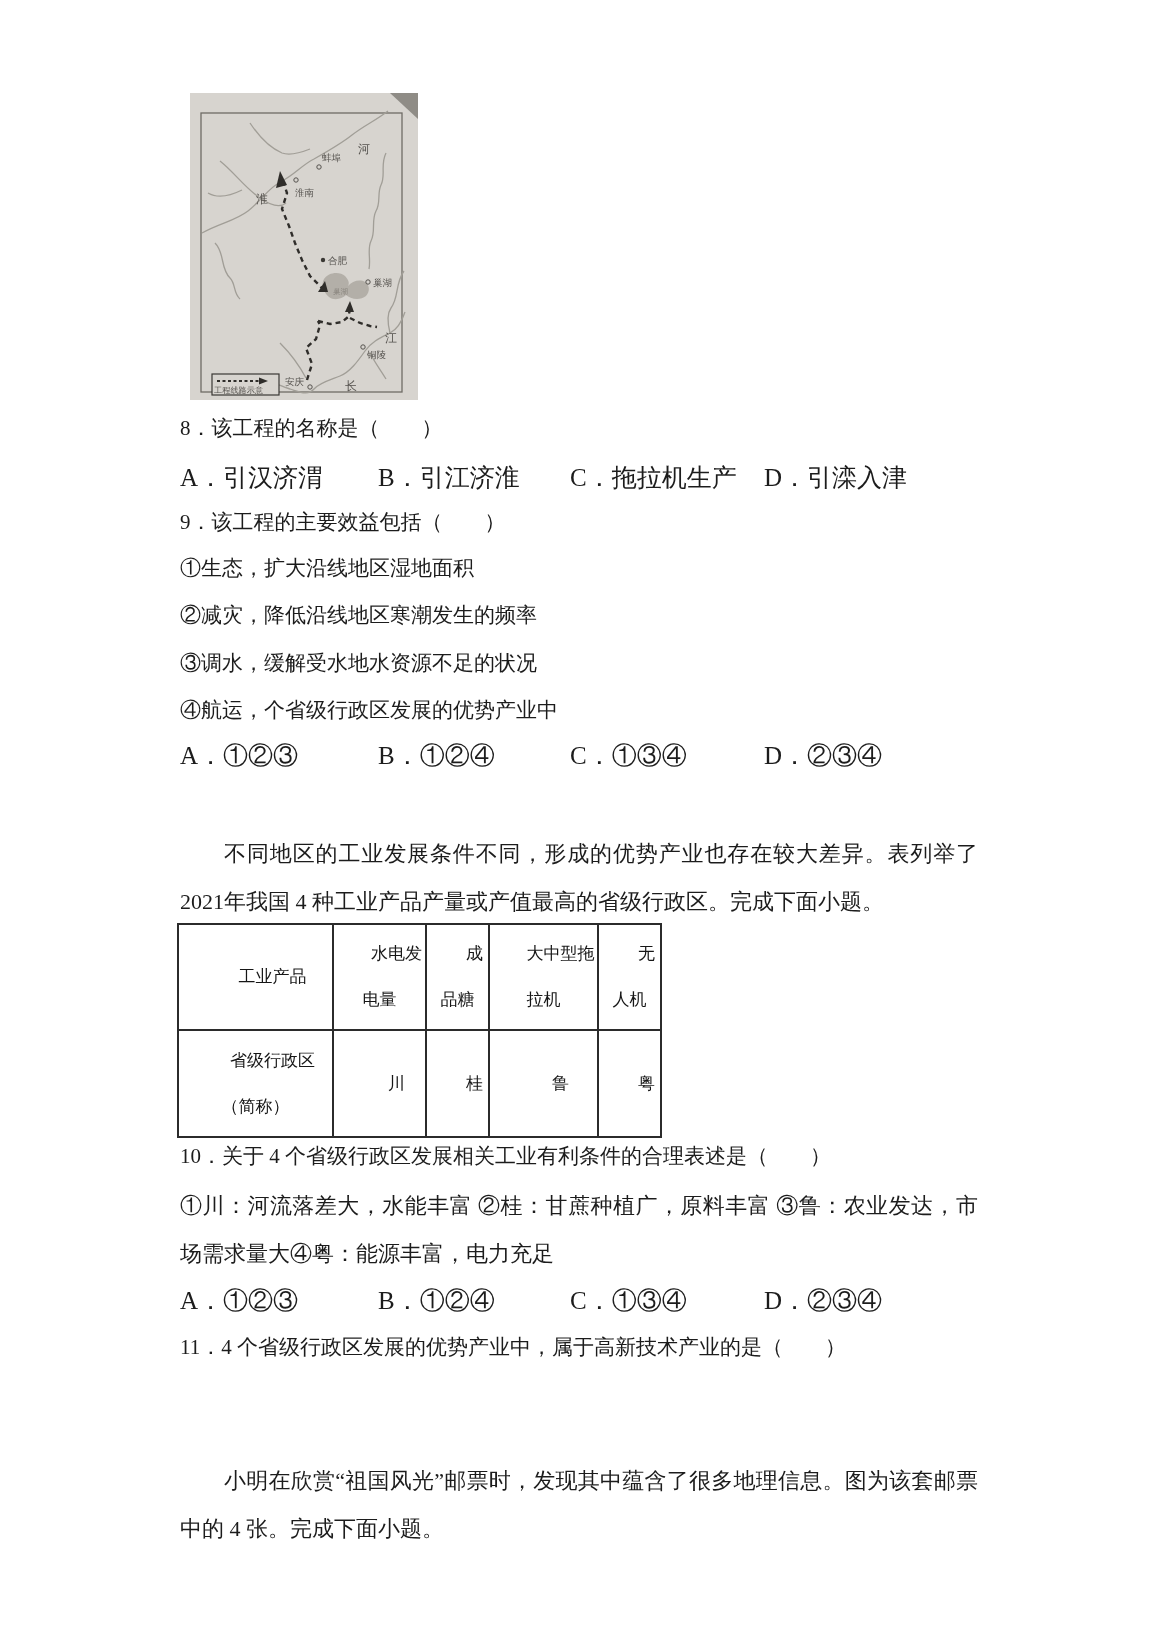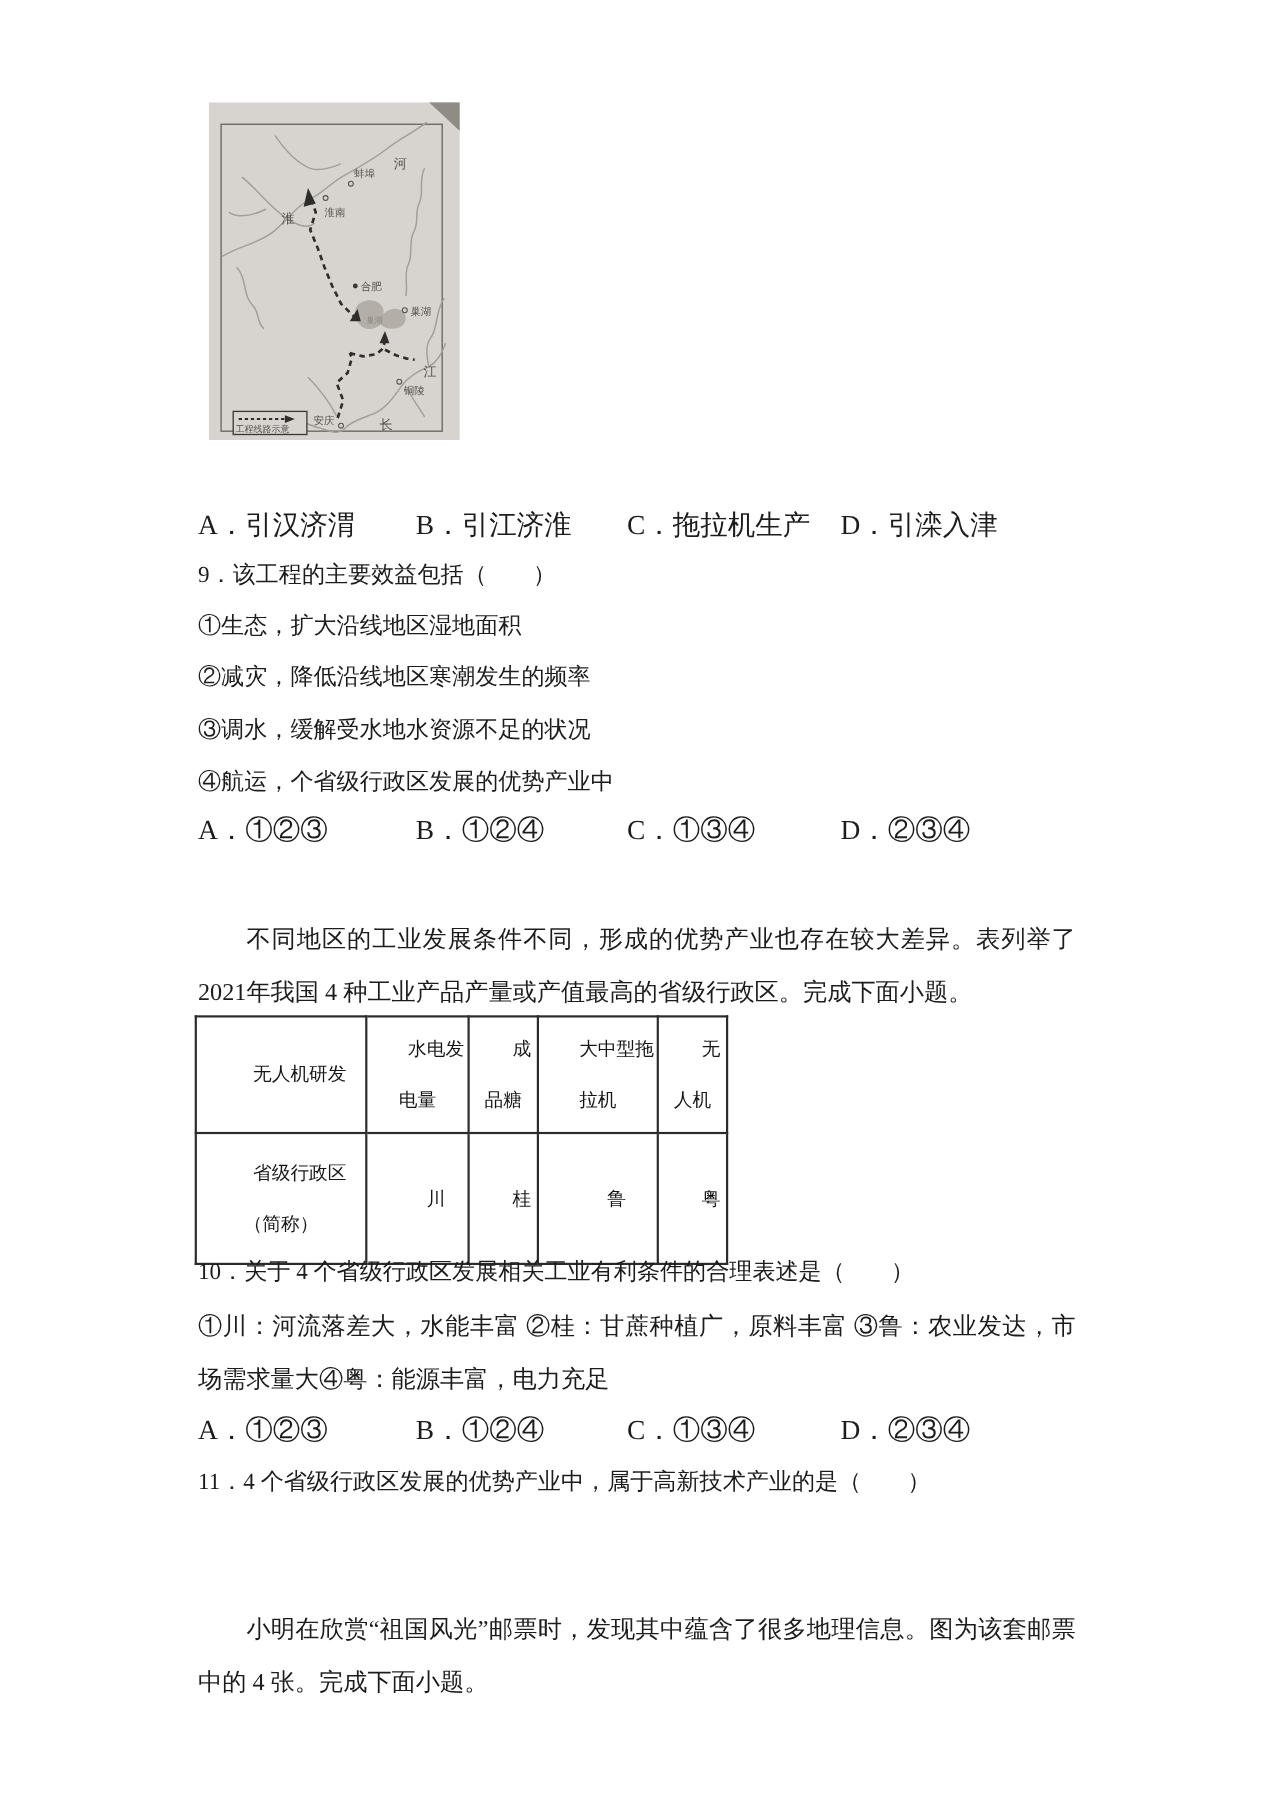--- a/index.html
+++ b/index.html
@@ -86,20 +86,21 @@
 
       <g>
         <rect x="22" y="281" width="67" height="21" fill="#d7d4cf" stroke="#3a3834" stroke-width="1.2"></rect>
         <path d="M 27,288 L 69,288" stroke="#2f2d2a" stroke-width="1.8" stroke-dasharray="3 2.5" fill="none"></path>
         <polygon points="69,284.5 69,291.5 78,288" fill="#2f2d2a"></polygon>
         <text x="24" y="300" font-size="8.2" class="mapword" font-family="'Liberation Serif','DejaVu Serif',serif">工程线路示意</text>
       </g>
     </svg>
   </div>
 
+  <div class="line" style="top:414px">8．该工程的名称是（　　）</div>
   <div class="opts" style="top:464px">
     <span class="o1">A．引汉济渭</span>
     <span class="o2">B．引江济淮</span>
     <span class="o3">C．拖拉机生产</span>
     <span class="o4">D．引滦入津</span>
   </div>
 
   <div class="line" style="top:508px">9．该工程的主要效益包括（　　）</div>
   <div class="line" style="top:601px">②减灾，降低沿线地区寒潮发生的频率</div>
   <div class="line" style="top:554px">①生态，扩大沿线地区湿地面积</div>
@@ -117,27 +118,27 @@
   <table class="qtable">
     <colgroup>
       <col style="width:155px">
         <col style="width:93px">
         <col style="width:63px">
         <col style="width:109px">
         <col style="width:63px">
     </colgroup>
     <tbody>
         <tr style="height:106px">
-      <td>无人机研发</td>
+      <td>工业产品</td>
       <td>水电发电量</td>
       <td>成品糖</td>
       <td>大中型拖拉机</td>
       <td>无人机</td>
     </tr>
-    <tr style="height:119px">
+    <tr style="height:107px">
       <td>省级行政区（简称）</td>
       <td>川</td>
       <td>桂</td>
       <td>鲁</td>
       <td>粤</td>
     </tr>
   </tbody>
     </table>
 
   <div class="line" style="top:1142px">10．关于 4 个省级行政区发展相关工业有利条件的合理表述是（　　）</div>

